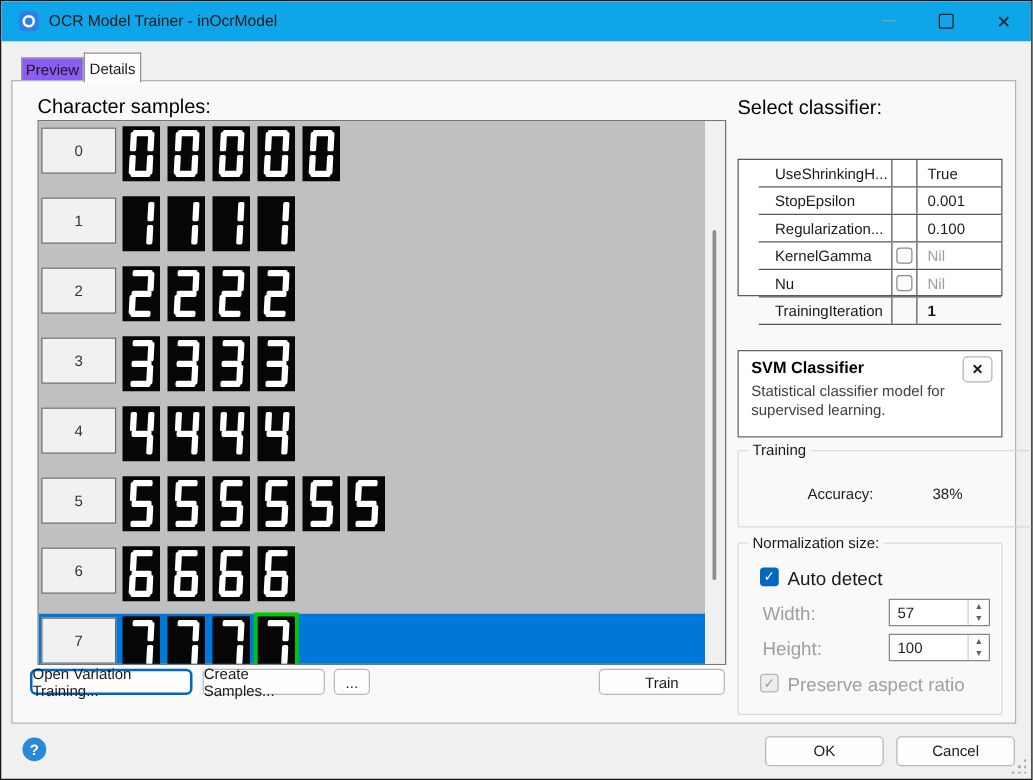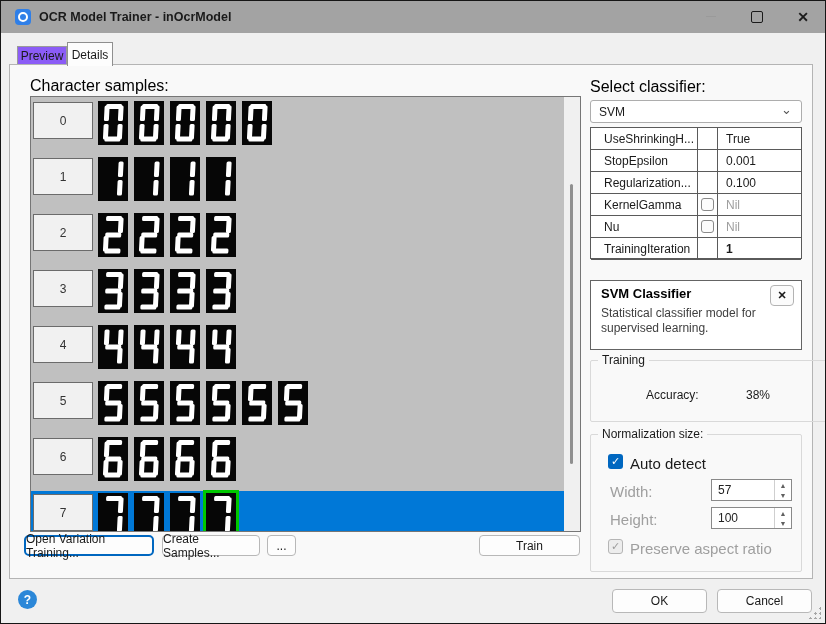--- a/index.html
+++ b/index.html
@@ -1,20 +1,20 @@
 <!DOCTYPE html>
 <html style="--sel: #0078d7; --green: #00c800; --accent: #0067c0; --helpblue: #2b87d8; --listbg: #c0c0c0;"><head>
 <meta charset="utf-8">
 <style>
   html,body{margin:0;padding:0;background:#555;}
   .win{position:relative;width:826px;height:624px;background:#f0f0f0;
        border:1px solid #161616;box-sizing:border-box;overflow:hidden;
        font-family:"Liberation Sans",sans-serif;color:#1a1a1a;}
   
-  .titlebar{position:absolute;left:0;top:0;width:100%;height:32px;background:#a3a3a3;font-weight:bold;}
+  .titlebar{position:absolute;left:0;top:0;width:100%;height:32px;background:#0ea5e9;}
   .app-icon{position:absolute;left:14px;top:8px;width:16px;height:16px;border-radius:4px;background:#2f7fe8;}
   .app-icon::after{content:"";position:absolute;left:3px;top:3px;width:10px;height:10px;
        border-radius:50%;border:2px solid #fff;box-sizing:border-box;}
   .title-text{position:absolute;left:38px;top:0;height:32px;line-height:32px;font-size:12.5px;color:#1a1a1a;}
   .win-btn{position:absolute;top:0;width:46px;height:31px;display:flex;align-items:center;justify-content:center;}
   .btn-min{left:687px;} .btn-max{left:733px;} .btn-close{left:779px;}
   .glyph-min{width:10px;height:1px;background:#9a9a9a;}
   .glyph-max{width:10px;height:10px;border:1px solid #1a1a1a;border-radius:2px;}
   .glyph-close{font-size:14px;color:#1a1a1a;line-height:1;}
   
@@ -38,22 +38,22 @@
   .vthumb{position:absolute;left:6px;top:87px;width:3px;height:280px;background:#8f8f8f;border-radius:2px;}
   
   .btn{position:absolute;height:21px;background:#fdfdfd;border:1px solid #b8b8b8;border-radius:4px;
        display:flex;align-items:center;justify-content:center;font-size:12px;color:#1a1a1a;box-sizing:border-box;}
   .btn.focus{border:2px solid var(--accent);border-radius:5px;}
   
   .dropdown{position:absolute;left:580px;top:35px;width:212px;height:23px;background:#fff;
        border:1px solid #adadad;border-radius:3px;box-sizing:border-box;font-size:12px;
        display:flex;align-items:center;padding-left:8px;}
   .dd-chevron{position:absolute;right:9px;top:1px;font-size:13px;color:#555;}
-  .ptable{position:absolute;left:580px;top:62px;width:212px;height:132px;background:#fff;
-       border:1px solid #5a5a5a;box-sizing:border-box;}
+  .ptable{position:absolute;left:580px;top:62px;width:212px;height:110px;background:#fff;
+       border:1px solid #5a5a5a;box-sizing:border-box;padding-left:16px;}
   .prow{position:relative;height:21px;border-bottom:1px solid #5a5a5a;display:flex;align-items:center;font-size:12px;}
   .prow:last-child{border-bottom:none;}
   .pcell-name{width:107px;height:100%;border-right:1px solid #5a5a5a;display:flex;align-items:center;
        padding-left:13px;box-sizing:border-box;color:#1a1a1a;}
   .pcell-cb{width:20px;height:100%;border-right:1px solid #5a5a5a;display:flex;align-items:center;justify-content:center;box-sizing:border-box;}
   .pcell-val{flex:1;padding-left:8px;color:#1a1a1a;}
   .pcell-val.muted{color:#9e9e9e;}
   .pcell-val.bold{font-weight:bold;}
   .mini-cb{width:13px;height:13px;border:1px solid #8a8a8a;border-radius:3px;background:#fcfcfc;box-sizing:border-box;}
   .descbox{position:absolute;left:580px;top:215px;width:212px;height:70px;background:#fff;
@@ -446,24 +446,20 @@
       </div>
     </div>
 
     <div class="btn focus" style="left:14px;top:470px;width:130px;">Open Variation Training...</div>
     <div class="btn" style="left:152px;top:470px;width:98px;">Create Samples...</div>
     <div class="btn" style="left:257px;top:470px;width:29px;">...</div>
     <div class="btn" style="left:469px;top:470px;width:101px;">Train</div>
 
     <div class="lbl" style="left:580px;top:13px;">Select classifier:</div>
 
-    <div class="dropdown">
-      <span>SVM</span>
-      <span class="dd-chevron">⌄</span>
-    </div>
 
     <div class="ptable">
         <div class="prow">
           <div class="pcell-name">UseShrinkingH...</div>
           <div class="pcell-cb"></div>
           <div class="pcell-val">True</div>
         </div>
         <div class="prow">
           <div class="pcell-name">StopEpsilon</div>
           <div class="pcell-cb"></div>

